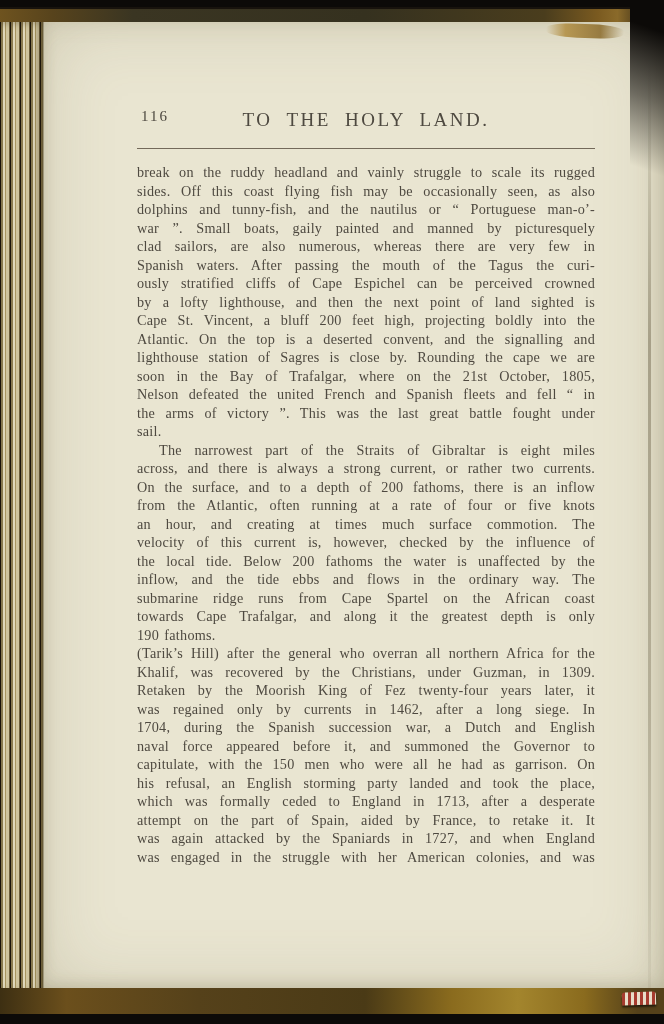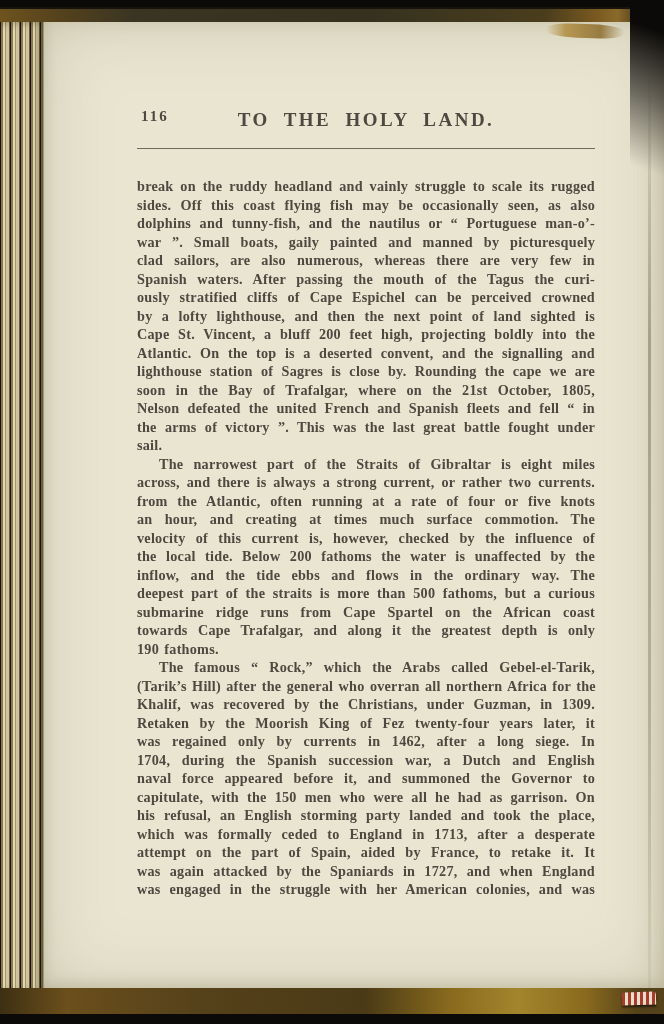--- a/index.html
+++ b/index.html
@@ -55,36 +55,35 @@
   
   .cover-sliver{
     position:absolute;left:546px;top:24px;width:78px;height:14px;
     background:linear-gradient(90deg,rgba(176,140,63,0) 0%,#b08c3f 25%,#8a6a2a 70%,rgba(138,106,42,0) 100%);
     transform:rotate(2.5deg);border-radius:40%;opacity:.85;
   }
   
   .content{
     position:absolute;left:93px;top:86px;width:458px;
     color:#4e4940;
-    font-weight:bold;
   }
   .header-row{position:relative;height:26px;}
   .folio{
     position:absolute;left:4px;top:0;
     font-size:15px;letter-spacing:2px;
   }
   .running-title{
     position:absolute;left:0;right:0;top:1px;text-align:center;
     font-size:19px;letter-spacing:2.5px;word-spacing:7px;
   }
   .header-rule{
     height:0;border:none;border-top:1px solid #73695a;
     margin:14px 0 0 0;width:100%;
   }
-  .text-block{margin-top:28px;}
+  .text-block{margin-top:14px;}
   .line{
     font-size:14.2px;line-height:18.5px;height:18.5px;
     letter-spacing:.25px;word-spacing:1.5px;
     text-align:justify;text-align-last:justify;
     white-space:nowrap;overflow:visible;
   }
   .line.flush{text-align-last:left;}
   .line.indent{text-indent:22px;}
 </style>
 </head>
@@ -113,30 +112,29 @@
           <div class="line">by a lofty lighthouse, and then the next point of land sighted is</div>
           <div class="line">Cape St. Vincent, a bluff 200 feet high, projecting boldly into the</div>
           <div class="line">Atlantic. On the top is a deserted convent, and the signalling and</div>
           <div class="line">lighthouse station of Sagres is close by. Rounding the cape we are</div>
           <div class="line">soon in the Bay of Trafalgar, where on the 21st October, 1805,</div>
           <div class="line">Nelson defeated the united French and Spanish fleets and fell “ in</div>
           <div class="line">the arms of victory ”. This was the last great battle fought under</div>
           <div class="line flush">sail.</div>
           <div class="line indent">The narrowest part of the Straits of Gibraltar is eight miles</div>
           <div class="line">across, and there is always a strong current, or rather two currents.</div>
+          <div class="line">On the surface, and to a depth of 200 fathoms, there is an inflow</div>
           <div class="line">from the Atlantic, often running at a rate of four or five knots</div>
           <div class="line">an hour, and creating at times much surface commotion. The</div>
           <div class="line">velocity of this current is, however, checked by the influence of</div>
           <div class="line">the local tide. Below 200 fathoms the water is unaffected by the</div>
           <div class="line">inflow, and the tide ebbs and flows in the ordinary way. The</div>
-          <div class="line">deepest part of the straits is more than 500 fathoms, but a curious</div>
           <div class="line">submarine ridge runs from Cape Spartel on the African coast</div>
           <div class="line">towards Cape Trafalgar, and along it the greatest depth is only</div>
           <div class="line flush">190 fathoms.</div>
-          <div class="line indent">The famous “ Rock,” which the Arabs called Gebel-el-Tarik,</div>
           <div class="line">(Tarik’s Hill) after the general who overran all northern Africa for the</div>
           <div class="line">Khalif, was recovered by the Christians, under Guzman, in 1309.</div>
           <div class="line">Retaken by the Moorish King of Fez twenty-four years later, it</div>
           <div class="line">was regained only by currents in 1462, after a long siege. In</div>
           <div class="line">1704, during the Spanish succession war, a Dutch and English</div>
           <div class="line">naval force appeared before it, and summoned the Governor to</div>
           <div class="line">capitulate, with the 150 men who were all he had as garrison. On</div>
           <div class="line">his refusal, an English storming party landed and took the place,</div>
           <div class="line">which was formally ceded to England in 1713, after a desperate</div>
           <div class="line">attempt on the part of Spain, aided by France, to retake it. It</div>

